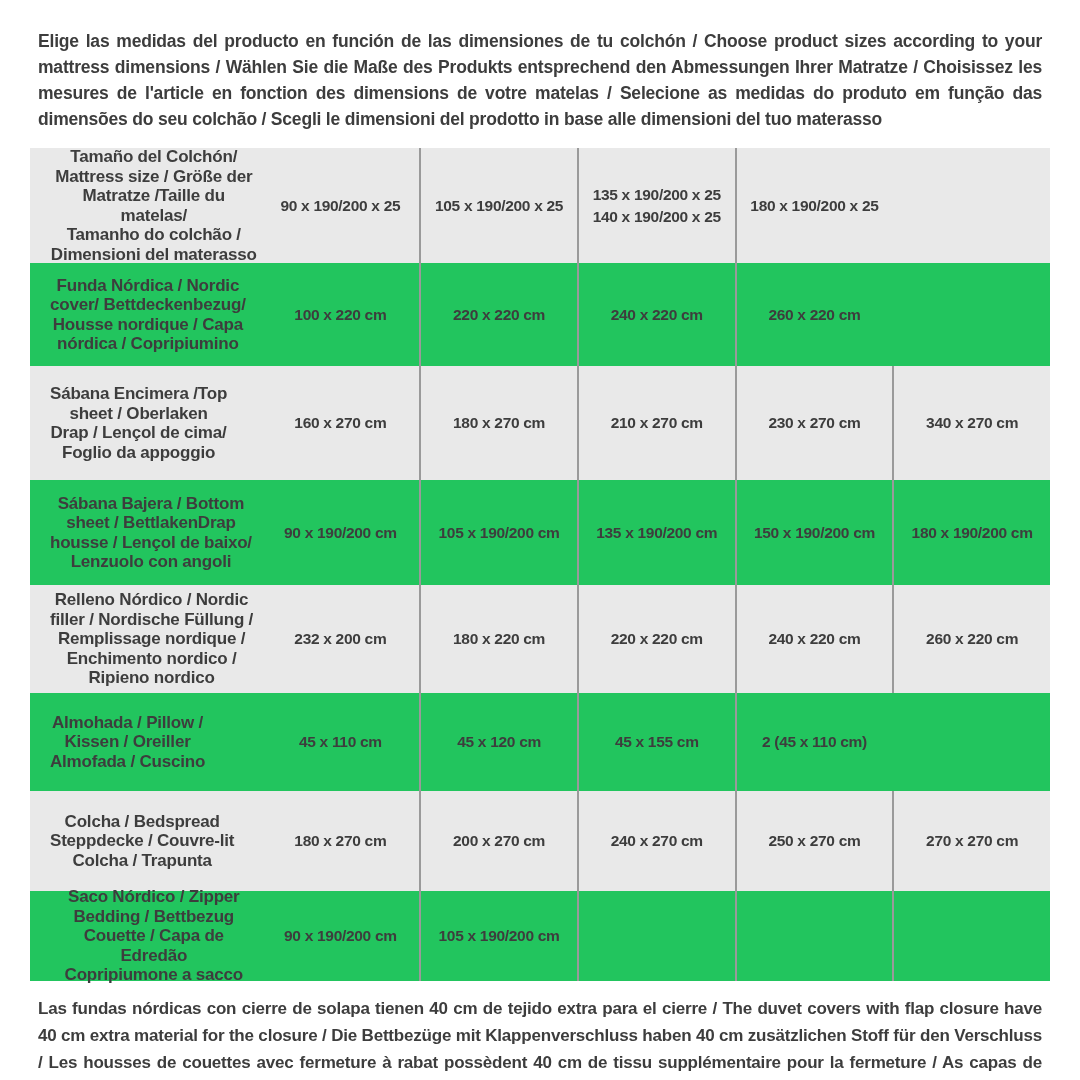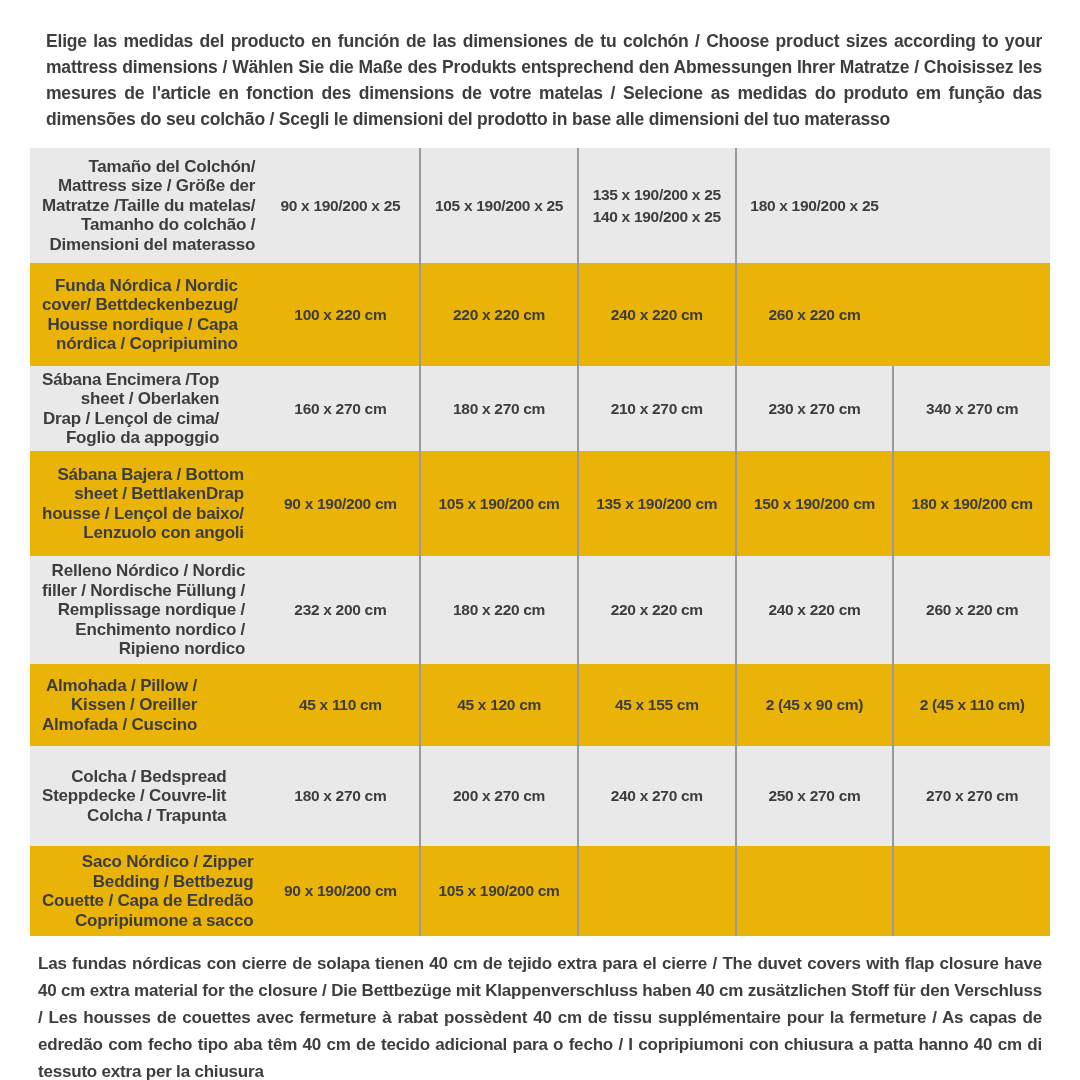--- a/index.html
+++ b/index.html
@@ -13,41 +13,40 @@
   .page { padding: 28px 30px 0 30px; }
 
   .intro {
     font-size: 17.5px;
     font-weight: bold;
     line-height: 26px;
     letter-spacing: -0.2px;
     text-align: justify;
     padding: 0 8px;
     margin-bottom: 16px;
-    margin-left: 8px;
   }
 
   .size-table { width: 1020px; }
-  .t-row { display: flex; align-items: stretch; background: #eab308; }
+  .t-row { display: flex; align-items: stretch; background: #22c55e; }
   .t-row.shaded { background: #e9e9e9; }
 
   .cell {
     display: flex;
     align-items: center;
     font-weight: bold;
     white-space: pre-line;
     letter-spacing: -0.2px;
   }
   .cell.label {
     width: 22.7%;
-    padding-left: 12px;
+    padding-left: 20px;
     padding-right: 4px;
     font-size: 17px;
     line-height: 19.5px;
-    text-align: right;
+    text-align: center;
   }
   .cell.val {
     width: 15.46%;
     justify-content: center;
     text-align: center;
     font-size: 15.5px;
     line-height: 22px;
     letter-spacing: -0.3px;
     padding: 0 2px;
   }
@@ -90,21 +89,21 @@
       <div class="cell label">Funda Nórdica /  Nordic
 cover/ Bettdeckenbezug/
 Housse nordique  / Capa
 nórdica / Copripiumino</div>
       <div class="cell val">100 x 220 cm</div>
       <div class="cell val">220 x 220 cm</div>
       <div class="cell val">240 x 220 cm</div>
       <div class="cell val">260 x 220 cm</div>
     </div>
 
-    <div class="t-row shaded" style="height:85px">
+    <div class="t-row shaded" style="height:114px">
       <div class="cell label">Sábana Encimera /Top
 sheet / Oberlaken
 Drap / Lençol de cima/
 Foglio da appoggio</div>
       <div class="cell val">160 x 270 cm</div>
       <div class="cell val">180 x 270 cm</div>
       <div class="cell val">210 x 270 cm</div>
       <div class="cell val">230 x 270 cm</div>
       <div class="cell val">340 x 270 cm</div>
     </div>
@@ -127,28 +126,27 @@
 Remplissage nordique /
 Enchimento nordico /
 Ripieno nordico</div>
       <div class="cell val">232 x 200 cm</div>
       <div class="cell val">180 x 220 cm</div>
       <div class="cell val">220 x 220 cm</div>
       <div class="cell val">240 x 220 cm</div>
       <div class="cell val">260 x 220 cm</div>
     </div>
 
-    <div class="t-row" style="height:82px">
+    <div class="t-row" style="height:98px">
       <div class="cell label">Almohada  / Pillow /
 Kissen / Oreiller
 Almofada / Cuscino</div>
       <div class="cell val">45 x 110 cm</div>
       <div class="cell val">45 x 120 cm</div>
       <div class="cell val">45 x 155 cm</div>
-      <div class="cell val">2 (45 x 90 cm)</div>
       <div class="cell val">2 (45 x 110 cm)</div>
     </div>
 
     <div class="t-row shaded" style="height:100px">
       <div class="cell label">Colcha / Bedspread
 Steppdecke / Couvre-lit
 Colcha / Trapunta</div>
       <div class="cell val">180 x 270 cm</div>
       <div class="cell val">200 x 270 cm</div>
       <div class="cell val">240 x 270 cm</div>

